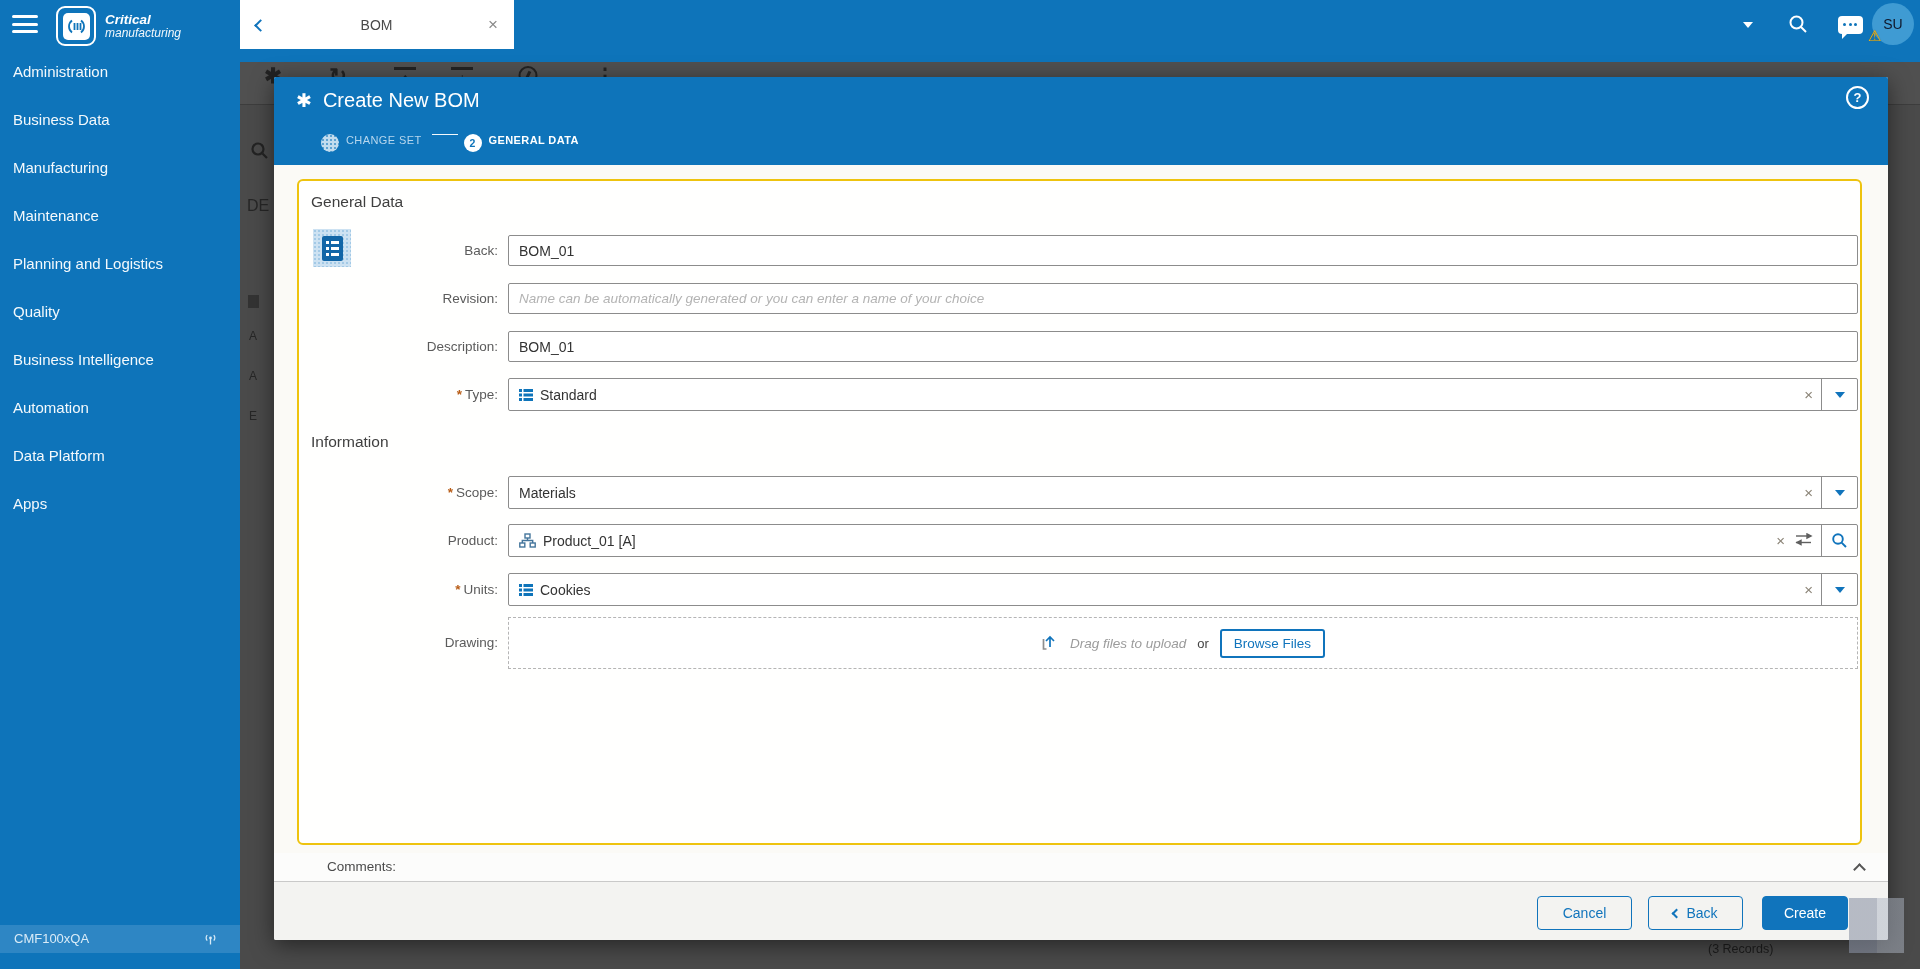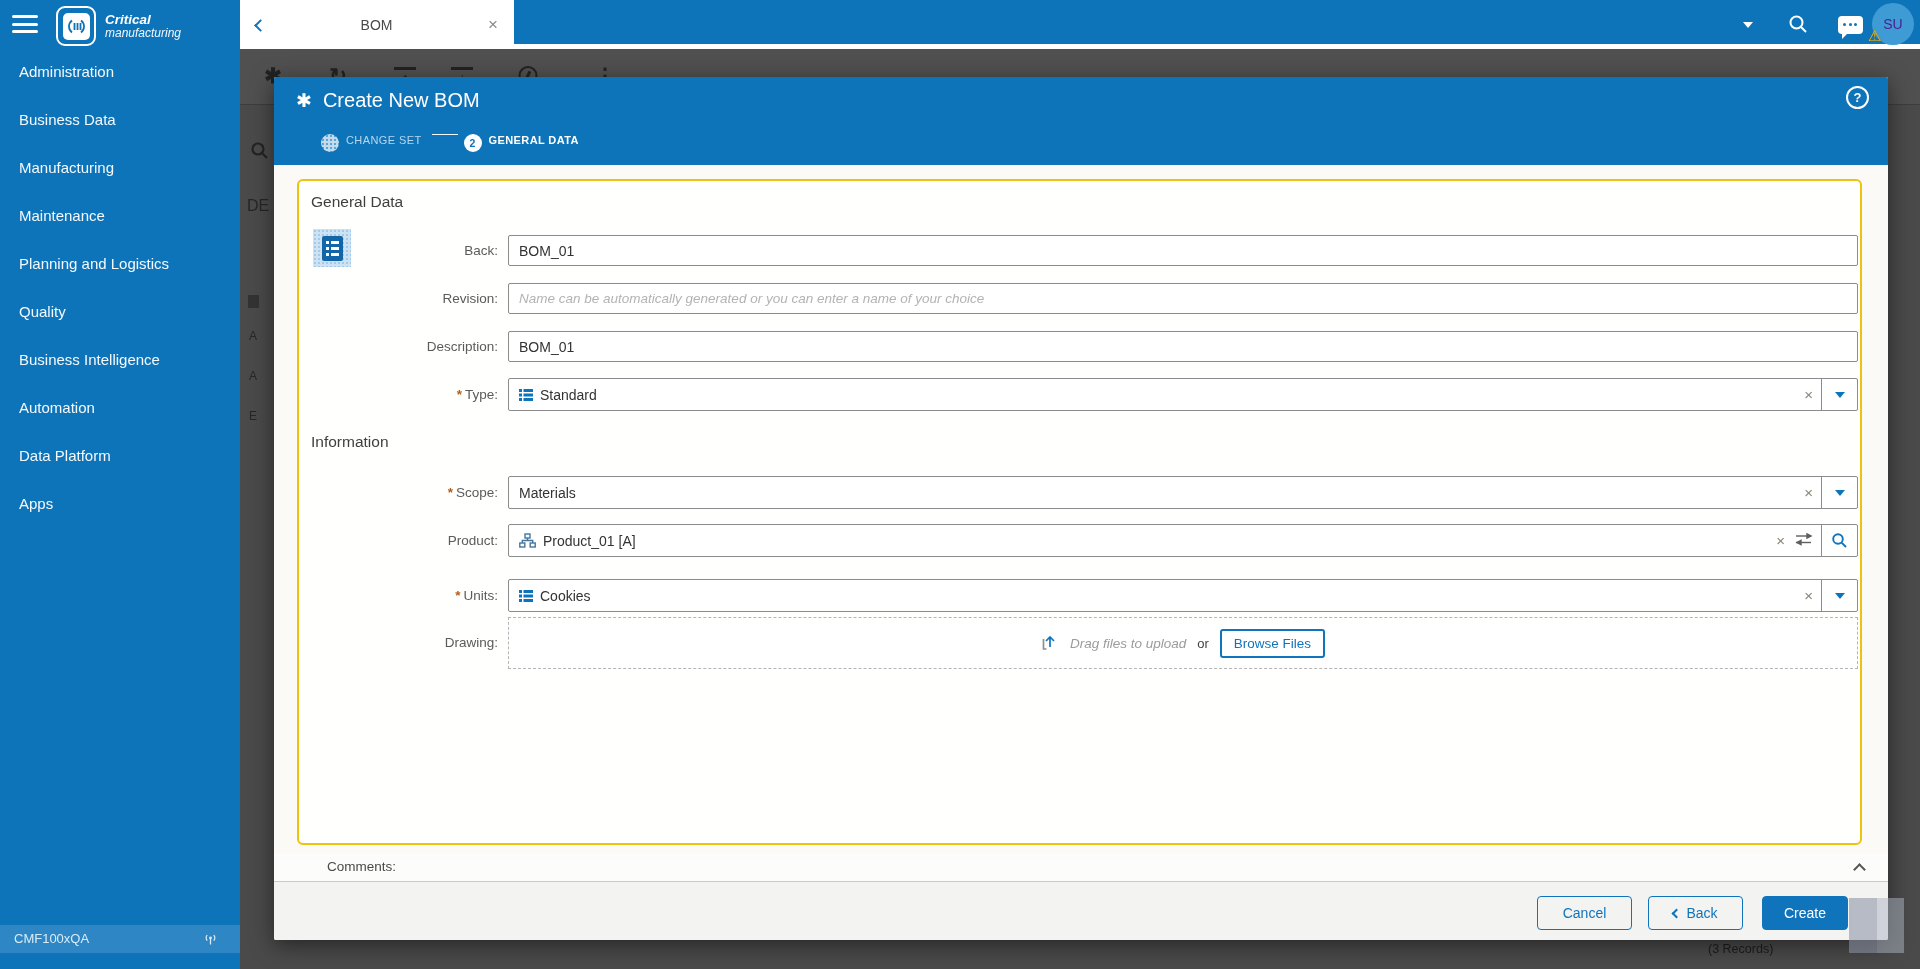--- a/index.html
+++ b/index.html
@@ -10,37 +10,37 @@
   .sidebar { position:absolute; left:0; top:0; width:240px; height:969px; background:#0e74ba; z-index:5; }
   .hamburger { position:absolute; left:12px; top:15px; width:26px; height:20px; cursor:pointer; }
   .hamburger span { display:block; height:3px; background:#fff; border-radius:2px; margin-bottom:4.5px; }
   .logo-wrap { position:absolute; left:56px; top:6px; display:flex; align-items:center;font-style:italic; }
   .logo-box { width:40px; height:40px; border:2.5px solid #fff; border-radius:9px; display:flex; align-items:center; justify-content:center; }
   .logo-inner { width:27px; height:27px; background:#fff; border-radius:5px; display:flex; align-items:center; justify-content:center; }
   .brand-text { margin-left:9px; color:#fff; line-height:1.05; }
   .brand-text .l1 { font-size:13.5px; font-weight:bold; }
   .brand-text .l2 { font-size:12px; font-weight:400; opacity:.95; }
   .nav { position:absolute; top:48px; left:0; right:0; }
-  .nav-item { height:48px; line-height:48px; padding-left:19px; color:#f4f9fc; font-size:15px; cursor:pointer; }
+  .nav-item { height:48px; line-height:48px; padding-left:13px; color:#f4f9fc; font-size:15px; cursor:pointer; }
   .statusbar { position:absolute; left:0; bottom:16px; width:240px; height:28px; background:#2e86c4; color:#d9ebf7; font-size:13px; line-height:28px; padding-left:14px; }
   .statusbar svg { position:absolute; right:22px; top:7px; }
 
   
-  .tabbar { position:absolute; left:240px; top:0; width:1680px; height:44px; background:#0e74ba; z-index:4; }
+  .tabbar { position:absolute; left:240px; top:0; width:1680px; height:62px; background:#0e74ba; z-index:4; }
   .tab { position:absolute; left:0; top:0; width:274px; height:49px; background:#fff; display:flex; align-items:center; }
   .chev-left { width:9px; height:9px; border-left:2px solid #1074bc; border-bottom:2px solid #1074bc; transform:rotate(45deg); display:inline-block; }
   .tab-label { flex:1; text-align:center; font-size:14px; color:#4a4a4a; }
   .tab-close { color:#8a8a8a; font-size:17px; margin-right:16px; cursor:pointer; }
   .tab .back { margin-left:16px; cursor:pointer; }
   .tb-ic { position:absolute; top:0; height:49px; display:flex; align-items:center; justify-content:center; cursor:pointer; }
   .caret-w { width:0; height:0; border-left:5.5px solid transparent; border-right:5.5px solid transparent; border-top:6px solid #fff; }
   .chat { width:25px; height:18px; background:#fff; border-radius:4px; position:relative; display:flex; align-items:center; justify-content:center; gap:2.5px; }
   .chat i { width:3px; height:3px; background:#0e74ba; border-radius:50%; }
   .chat::after { content:""; position:absolute; left:4px; bottom:-5px; border-left:6px solid #fff; border-bottom:6px solid transparent; }
-  .avatar { position:absolute; left:1632px; top:3px; width:42px; height:42px; border-radius:50%; background:#3f9bd3; color:#4c1d95; font-size:14px; display:flex; align-items:center; justify-content:center; cursor:pointer; }
+  .avatar { position:absolute; left:1632px; top:3px; width:42px; height:42px; border-radius:50%; background:#3f9bd3; color:#0f172a; font-size:14px; display:flex; align-items:center; justify-content:center; cursor:pointer; }
   .warn { position:absolute; left:1628px; top:27px; font-size:15px; color:#f5b91e; text-shadow:0 0 1px #7a5b00; z-index:2; }
 
   
   .dimbg { position:absolute; left:240px; top:49px; width:1680px; height:920px; background:#4a4a4a; z-index:1; color:#262626; }
   .dim-toolbar { position:absolute; left:0; top:0; width:100%; height:56px; background:#505050; border-bottom:1px solid #3d3d3d; }
   .dim-ic { position:absolute; top:16px; transform:translateX(-50%); font-size:21px; color:#222; font-weight:bold; line-height:22px; }
   .updl { position:absolute; top:18px; transform:translateX(-50%); width:22px; text-align:center; border-top:3px solid #222; font-size:16px; font-weight:bold; color:#222; line-height:18px; }
   .circ { position:absolute; top:17px; transform:translateX(-50%); width:19px; height:19px; border:2.5px solid #222; border-radius:50%; }
   .circ::after { content:""; position:absolute; left:6px; top:3px; width:3px; height:9px; background:#222; transform:rotate(25deg); }
   .dim-search { position:absolute; left:10px; top:92px; }
@@ -305,21 +305,21 @@
         </span>
         <span class="dd-zone">
           <svg width="17" height="17" viewBox="0 0 17 17">
               <circle cx="7" cy="7" r="4.8" fill="none" stroke="#1074bc" stroke-width="1.9"></circle>
               <line x1="10.6" y1="10.6" x2="15" y2="15" stroke="#1074bc" stroke-width="1.9"></line>
             </svg>
         </span>
       </div>
     </div>
 
-    <div class="frow" style="top:392px; height:33px;margin-top:6px;">
+    <div class="frow" style="top:392px; height:33px;">
       <span class="flabel" style="line-height:33px"><span class="req">*</span><span>Units:</span></span>
       <div class="fbox" style="height:33px">
         <span class="vico">
           <svg width="14" height="12" viewBox="0 0 14 12">
               <rect x="0" y="0" width="3" height="3" fill="#0e74ba"></rect>
               <rect x="4.5" y="0" width="9.5" height="3" fill="#0e74ba"></rect>
               <rect x="0" y="4.5" width="3" height="3" fill="#0e74ba"></rect>
               <rect x="4.5" y="4.5" width="9.5" height="3" fill="#0e74ba"></rect>
               <rect x="0" y="9" width="3" height="3" fill="#0e74ba"></rect>
               <rect x="4.5" y="9" width="9.5" height="3" fill="#0e74ba"></rect>

